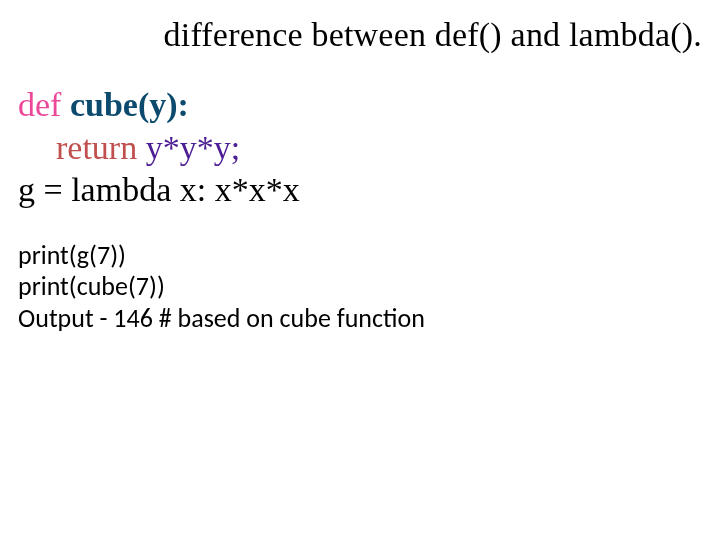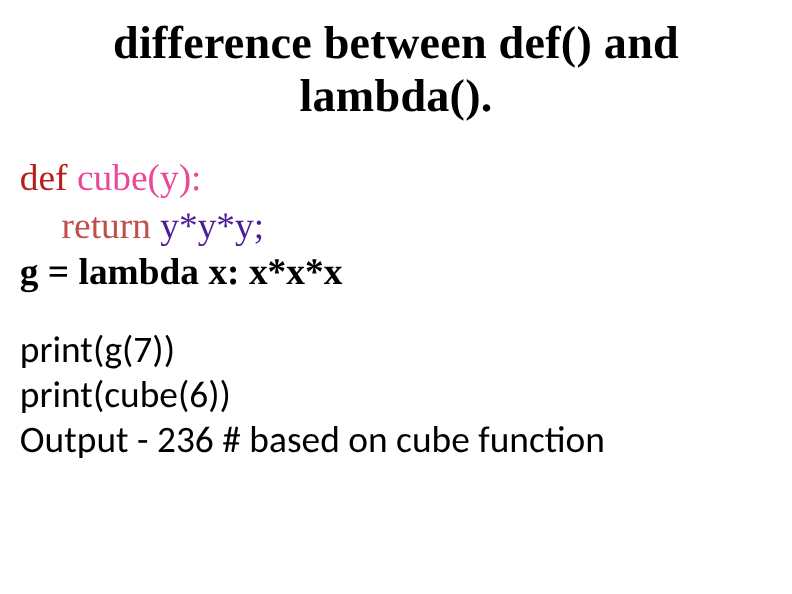--- a/index.html
+++ b/index.html
@@ -12,41 +12,41 @@
     color: #000000;
     overflow: hidden;
   }
   .slide {
     box-sizing: border-box;
     width: 720px;
     height: 540px;
     padding: 10px 18px 10px 18px;
   }
   .title {
-    font-size: 42px;
-    font-weight: bold;
-    text-align: center;
+    font-size: 34px;
+    font-weight: normal;
+    text-align: right;
     margin: 6px 0 30px 0;
     letter-spacing: 0.2px;
   }
   .code-block {
     font-size: 34px;
     line-height: 1.25;
     margin-bottom: 28px;
   }
   .calls-block {
     font-family: Calibri, Arial, sans-serif;
-    font-size: 34px;
+    font-size: 26px;
     line-height: 1.22;
   }
-  .kw-def { color: #b91c1c; }       
+  .kw-def { color: #ec4899; }       
   .kw-return { color: #c0504d; margin-top: 37px; }    
-  .fn-name { color: #ec4899; }
+  .fn-name { color: #0c4a6e; font-weight: bold; }
   .expr-body { color: #4c1d95; }    
-  .lambda-line { font-weight: bold; color: #000; }
+  .lambda-line { font-weight: normal; color: #000; }
   .indent { display: inline-block; width: 38px; }
   .indent2 { display: inline-block; width: 126px; }
 </style>
 </head>
 <body>
 
 <div class="slide">
 
   <div class="title">difference between def() and lambda().</div>
 
@@ -55,17 +55,17 @@
       <span class="kw-def">def</span><span class="fn-name"> cube(y):</span>
     </div>
     <div>
       <span class="indent"></span><span class="kw-return">return</span><span class="expr-body"> y*y*y;</span>
     </div>
     <div class="lambda-line">g = lambda x: x*x*x</div>
   </div>
 
   <div class="calls-block">
     <div>print(g(7))</div>
-    <div>print(cube(6))</div>
-    <div>Output - 236 # based on cube function</div>
+    <div>print(cube(7))</div>
+    <div>Output - 146 # based on cube function</div>
   </div>
 
 </div>
 
 </body></html>

